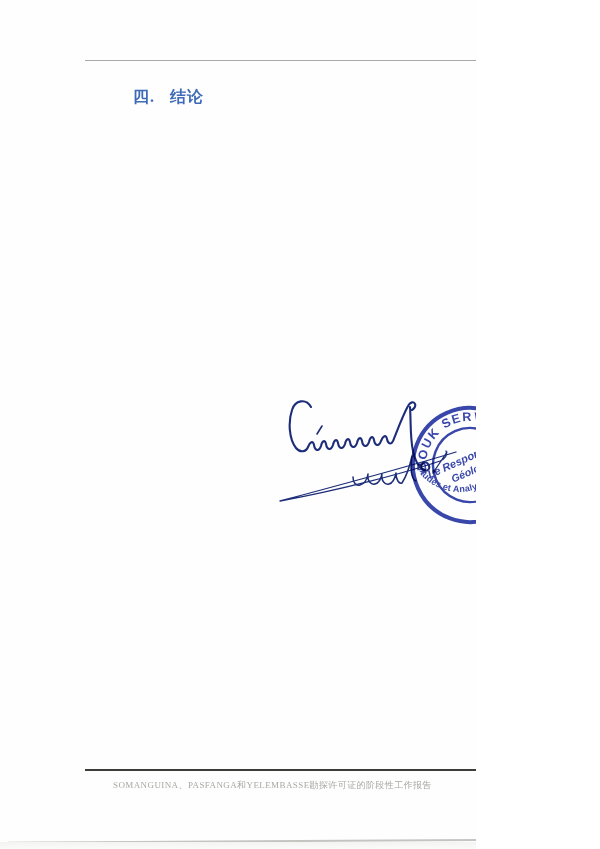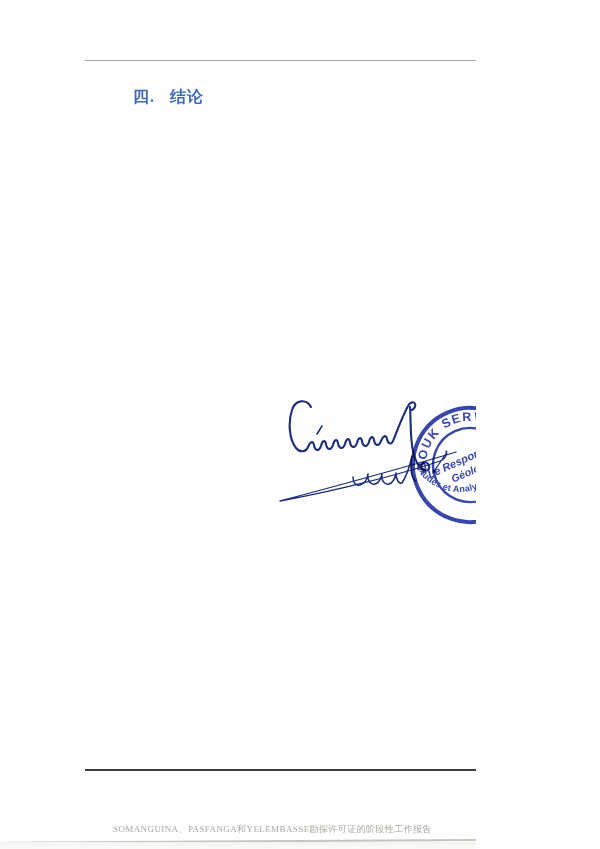--- a/index.html
+++ b/index.html
@@ -18,21 +18,20 @@
   .sig-block{position:absolute;left:250px;top:393px;width:215px;height:142px;}
   .sig-block svg{mix-blend-mode:multiply;}
   .stamp-block{position:absolute;left:407px;top:402px;width:126px;height:126px;opacity:0.93;}
   .stamp-block svg{mix-blend-mode:multiply;}
   .stamp-text{font-family:"Liberation Sans","DejaVu Sans",sans-serif;font-weight:bold;}
   .footer-rule{position:absolute;left:85px;top:769px;width:433px;height:2px;background:#3f3d39;}
   .footer-title{
     position:absolute;left:113px;top:779px;font-size:9px;color:#a9a8a2;
     letter-spacing:0.4px;filter:blur(0.35px);
     font-family:"Liberation Serif","DejaVu Serif",serif;
-    margin-top:44px;
   }
   .page-box{
     position:absolute;left:518px;top:769px;width:38px;height:31px;background:#32312f;
     display:flex;align-items:flex-end;justify-content:center;
   }
   .page-num{color:#dedede;font-size:12.5px;letter-spacing:1px;font-family:"Liberation Serif",serif;}
   .scan-edge{
     position:absolute;left:8px;top:840px;width:586px;height:1.5px;background:#c4c4c1;
     transform:rotate(-0.35deg);
   }

